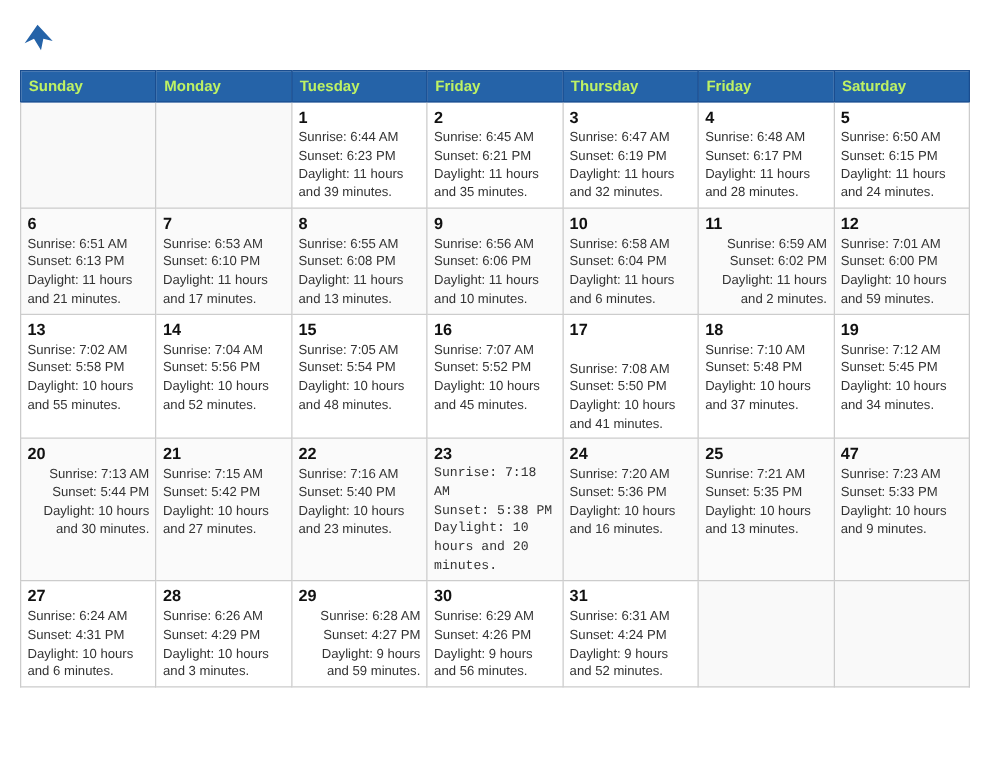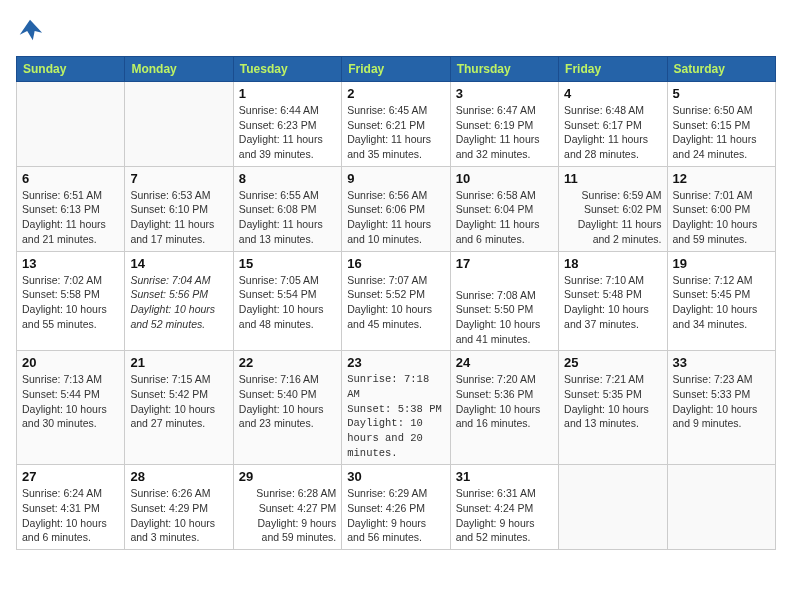--- a/index.html
+++ b/index.html
@@ -201,21 +201,21 @@
       </tr>
       <tr>
         <td>
           <div class="day-num">13</div>
           <div class="day-info" style="white-space: pre-line;">Sunrise: 7:02 AM
 Sunset: 5:58 PM
 Daylight: 10 hours and 55 minutes.</div>
         </td>
         <td>
           <div class="day-num">14</div>
-          <div class="day-info" style="white-space: pre-line; font-style: italic;">Sunrise: 7:04 AM
+          <div class="day-info" style="white-space: pre-line;">Sunrise: 7:04 AM
 Sunset: 5:56 PM
 Daylight: 10 hours and 52 minutes.</div>
         </td>
         <td>
           <div class="day-num">15</div>
           <div class="day-info" style="white-space: pre-line;">Sunrise: 7:05 AM
 Sunset: 5:54 PM
 Daylight: 10 hours and 48 minutes.</div>
         </td>
         <td>
@@ -239,21 +239,21 @@
         <td>
           <div class="day-num">19</div>
           <div class="day-info" style="white-space: pre-line;">Sunrise: 7:12 AM
 Sunset: 5:45 PM
 Daylight: 10 hours and 34 minutes.</div>
         </td>
       </tr>
       <tr>
         <td>
           <div class="day-num">20</div>
-          <div class="day-info" style="white-space: pre-line;">Sunrise: 7:13 AM
+          <div class="day-info" style="white-space: pre-line; text-align: right;">Sunrise: 7:13 AM
 Sunset: 5:44 PM
 Daylight: 10 hours and 30 minutes.</div>
         </td>
         <td>
           <div class="day-num">21</div>
           <div class="day-info" style="white-space: pre-line;">Sunrise: 7:15 AM
 Sunset: 5:42 PM
 Daylight: 10 hours and 27 minutes.</div>
         </td>
         <td>
@@ -274,21 +274,21 @@
 Sunset: 5:36 PM
 Daylight: 10 hours and 16 minutes.</div>
         </td>
         <td>
           <div class="day-num">25</div>
           <div class="day-info" style="white-space: pre-line;">Sunrise: 7:21 AM
 Sunset: 5:35 PM
 Daylight: 10 hours and 13 minutes.</div>
         </td>
         <td>
-          <div class="day-num">33</div>
+          <div class="day-num">47</div>
           <div class="day-info" style="white-space: pre-line;">Sunrise: 7:23 AM
 Sunset: 5:33 PM
 Daylight: 10 hours and 9 minutes.</div>
         </td>
       </tr>
       <tr>
         <td>
           <div class="day-num">27</div>
           <div class="day-info" style="white-space: pre-line;">Sunrise: 6:24 AM
 Sunset: 4:31 PM

